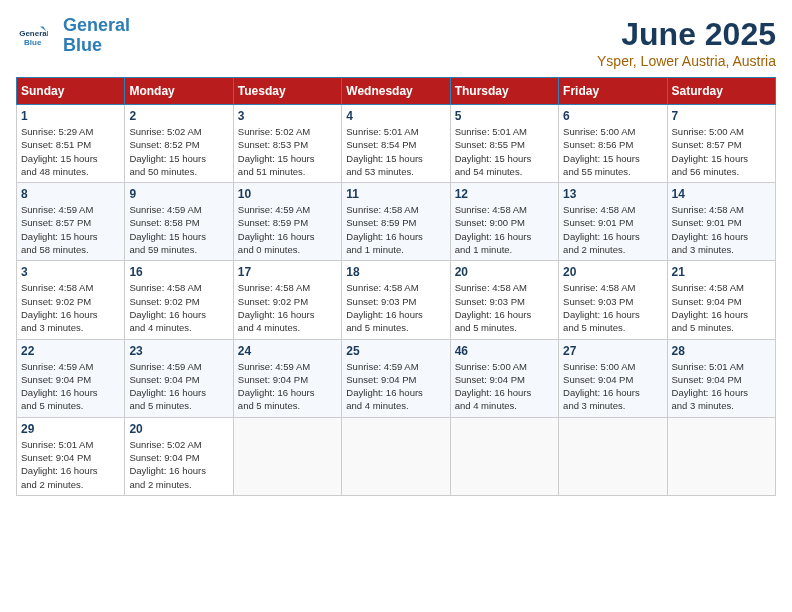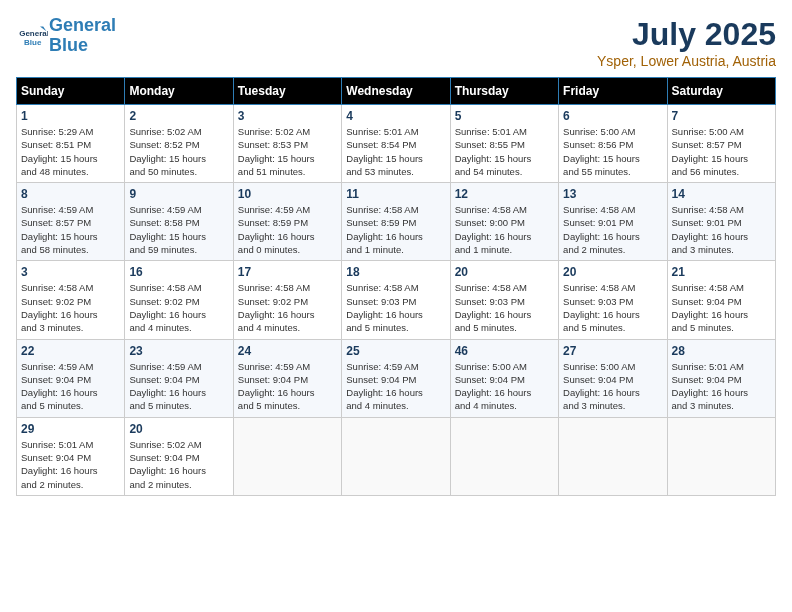--- a/index.html
+++ b/index.html
@@ -12,21 +12,21 @@
     }
     .header {
       display: flex;
       justify-content: space-between;
       align-items: flex-start;
       margin-bottom: 8px;
     }
     .logo {
       display: flex;
       align-items: center;
-      gap: 1px;
+      gap: 15px;
     }
     .logo-text {
       font-size: 18px;
       font-weight: bold;
       color: #1a3a5c;
       line-height: 1.1;
     }
     .logo-text span {
       color: #2e7db5;
     }
@@ -45,21 +45,21 @@
     .calendar-subtitle {
       font-size: 14px;
       color: #a16207;
     }
     table {
       width: 100%;
       border-collapse: collapse;
       font-size: 10px;
     }
     thead th {
-      background: #000000;
+      background: #b91c1c;
       color: #fff;
       font-weight: bold;
       font-size: 12px;
       padding: 6px 4px;
       text-align: left;
       border: 1px solid #2e7db5;
     }
     tbody td {
       border: 1px solid #ccc;
       vertical-align: top;
@@ -99,21 +99,21 @@
       <polygon points="30,8 38,14 34,8" fill="#2e7db5"></polygon>
     </svg>
     <div>
       <div class="logo-text">
         <span>General</span><br>
         <span style="color:#2e7db5;">Blue</span>
       </div>
     </div>
   </div>
   <div class="title-block">
-    <div class="calendar-title">July 2025</div>
+    <div class="calendar-title">June 2025</div>
     <div class="calendar-subtitle">Ysper, Lower Austria, Austria</div>
   </div>
 </div>
 
 <table>
   <thead>
     <tr>
     <th>Sunday</th>
         <th>Monday</th>
         <th>Tuesday</th>

